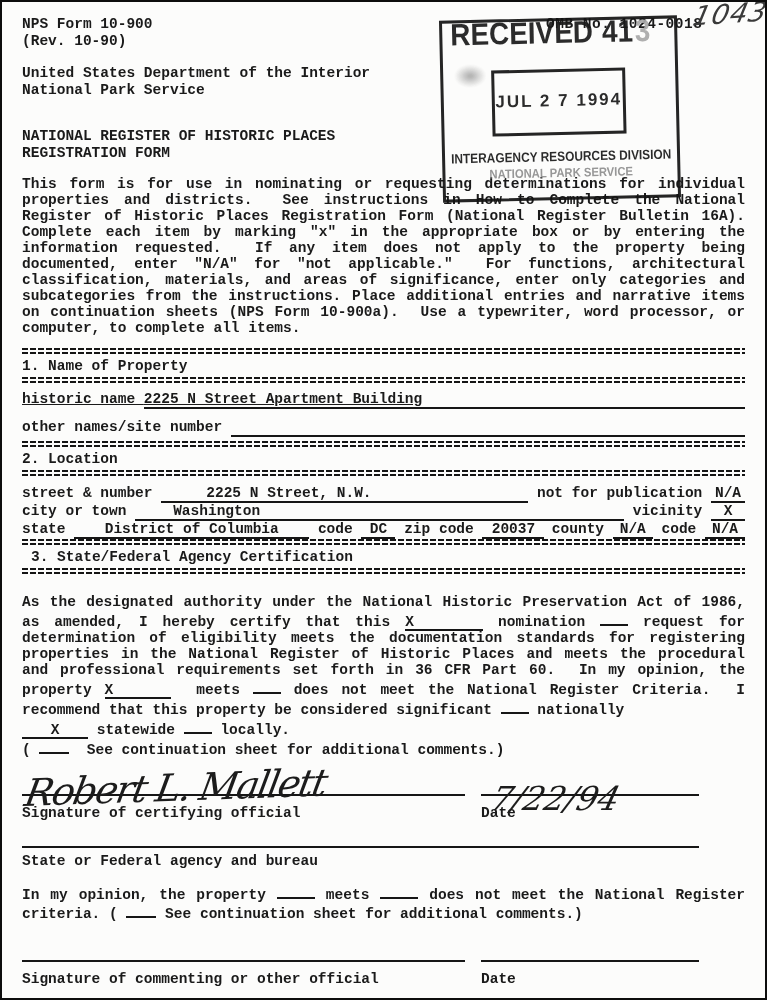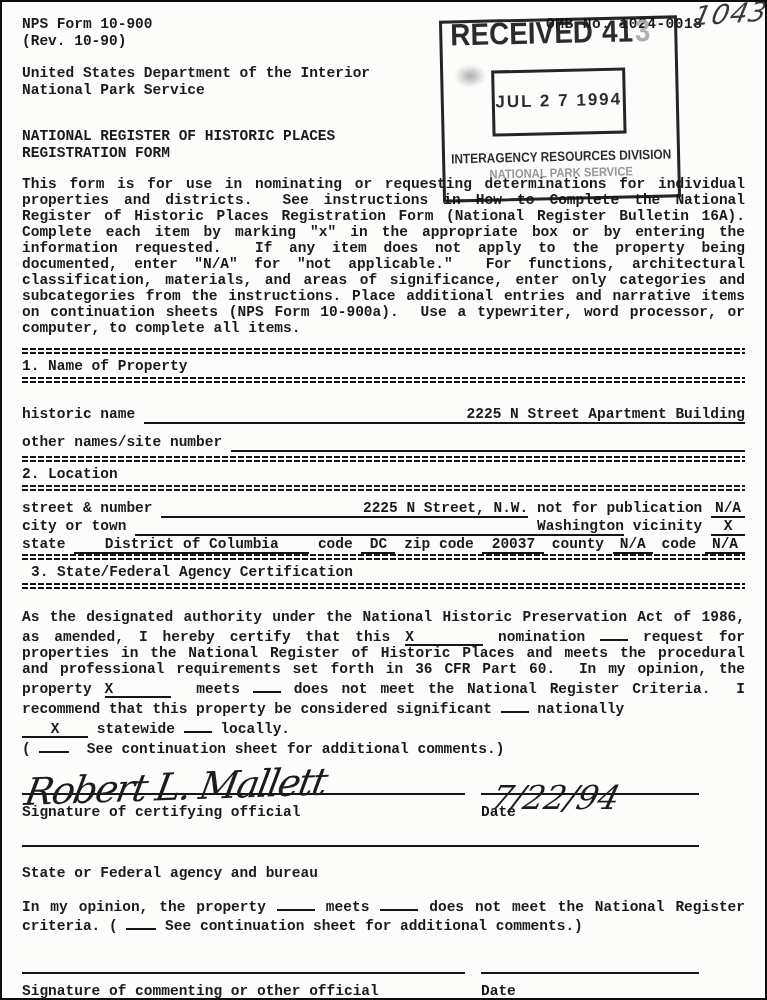--- a/index.html
+++ b/index.html
@@ -80,28 +80,28 @@
     height:7px;margin-top:0;
     background:
       repeating-linear-gradient(90deg,#141414 0 6px,rgba(0,0,0,0) 6px 8px) 0 0/100% 2.4px no-repeat,
       repeating-linear-gradient(90deg,#141414 0 6px,rgba(0,0,0,0) 6px 8px) 0 4.2px/100% 2.4px no-repeat;
   }
   .hr2.m1{margin-top:12px;}
   .sechead{margin:3px 0 2px 0;line-height:17px;}
   .sechead.s3{padding-left:9px;}
   
   .frow{display:flex;align-items:baseline;white-space:pre;}
-  .frow.historic{margin-top:22px;}
+  .frow.historic{margin-top:7px;text-decoration:underline;}
   .frow.other{margin-top:10px;margin-bottom:4px;}
   .loc{margin-top:8px;}
   .loc .frow{line-height:16px;}
-  .ul{border-bottom:2px solid #161616;text-align:right;}
+  .ul{border-bottom:2px solid #161616;}
   .ul:empty::before{content:"\00a0";}
   .grow{flex:1;}
-  .center{text-align:right;}
+  .center{text-align:left;}
   .padl45{padding-left:45px;}
   .padl38{padding-left:38px;}
   .w235{width:235px;text-align:center;flex:none;}
   .w62{width:62px;text-align:center;flex:none;}
   .w40{width:40px;text-align:center;flex:none;}
   .w34{width:34px;text-align:center;flex:none;}
   .spacer{flex:1;}
   
   .sigrow{display:flex;margin-top:36px;position:relative;}
   .sigrow.s2{margin-top:38px;align-items:center;}
@@ -113,21 +113,21 @@
     font-family:"DejaVu Serif", serif;font-style:italic;font-weight:400;
     font-size:38px;letter-spacing:-2px;color:#1c1c1c;
     transform:skewX(-12deg) rotate(-2deg);transform-origin:left bottom;white-space:nowrap;
   }
   .sigdate{
     position:absolute;left:468px;bottom:calc(100% - 13px);
     font-family:"DejaVu Serif", serif;font-style:italic;font-weight:400;
     font-size:33px;letter-spacing:0;color:#1c1c1c;
     transform:skewX(-14deg);transform-origin:left bottom;white-space:nowrap;
   }
-  .agencyrow{width:677px;border-top:2px solid #161616;margin-top:24px;padding-top:18px;line-height:17px;}
+  .agencyrow{width:677px;border-top:2px solid #161616;margin-top:24px;padding-top:5px;line-height:17px;}
   .agencyrow.a2{margin-top:26px;}
 </style>
 </head>
 <body>
 
 <div class="page">
 
   <div class="topline">
     <div class="formno">
       <div>NPS Form 10-900</div>
@@ -213,20 +213,21 @@
     </div>
   </div>
 
   <div class="hr2"></div>
   <div class="sechead s3">3. State/Federal Agency Certification</div>
   <div class="hr2"></div>
 
   <div class="para cert">
       <div class="tline j">As the designated authority under the National Historic Preservation Act of 1986,</div>
       <div class="tline j">as amended, I hereby certify that this <span class="blank" style="width: 78px;">X</span> nomination <span class="blank" style="width: 28px;"></span> request for</div>
+      <div class="tline j">determination of eligibility meets the documentation standards for registering</div>
       <div class="tline j">properties in the National Register of Historic Places and meets the procedural</div>
       <div class="tline j">and professional requirements set forth in 36 CFR Part 60.  In my opinion, the</div>
       <div class="tline j">property <span class="blank" style="width: 66px;">X</span>  meets <span class="blank" style="width: 28px;"></span> does not meet the National Register Criteria.  I</div>
       <div class="tline">recommend that this property be considered significant <span class="blank" style="width: 28px;"></span> nationally</div>
       <div class="tline"><span class="blank" style="width: 66px;">X</span> statewide <span class="blank" style="width: 28px;"></span> locally.</div>
       <div class="tline">( <span class="blank" style="width: 30px;"></span>  See continuation sheet for additional comments.)</div>
     </div>
 
   <div class="sigrow">
     <div class="signame">Robert L. Mallett</div>

